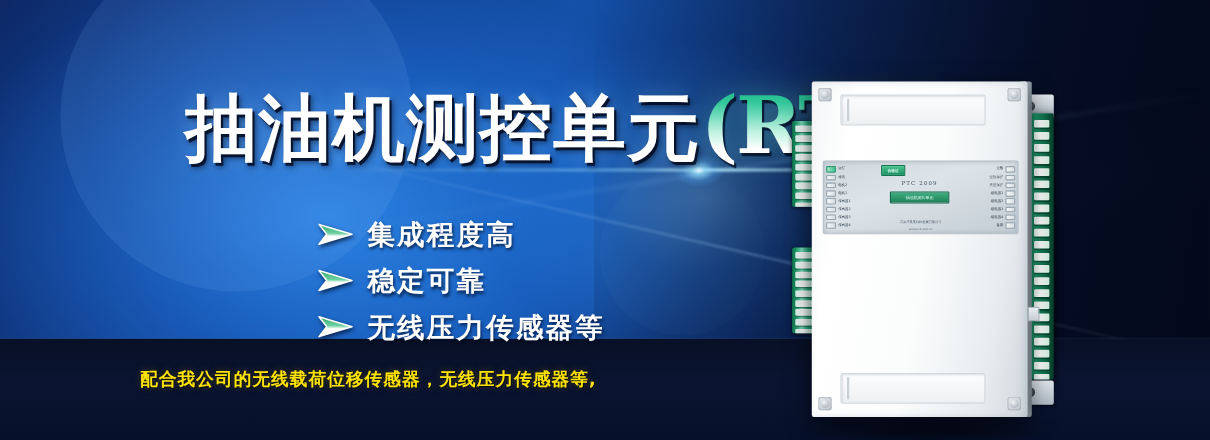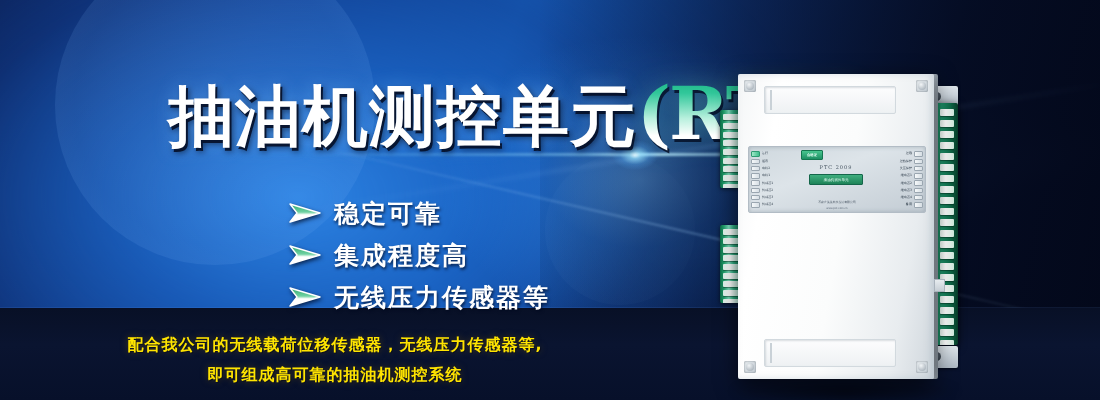--- a/index.html
+++ b/index.html
@@ -149,56 +149,55 @@
 
   <div class="title">
     <span class="cn">抽油机测控单元</span><span class="rtu">(RTU)</span>
   </div>
 
   <div class="bullets">
 
     <div class="bullet">
       <span class="marker">
         <svg viewBox="0 0 34 22" width="34" height="22">
-          <path d="M2,2 L32,11 L2,20 L9,11 Z" fill="url(#ag1)" stroke="#ffffff" stroke-width="1.4" stroke-linejoin="round"></path>
-        </svg>
-      </span>
-      <span class="btext">稳定可靠</span>
-    </div>
-
-    <div class="bullet">
-      <span class="marker">
-        <svg viewBox="0 0 34 22" width="34" height="22">
           <defs>
               <linearGradient id="ag1" x1="0" y1="0" x2="0" y2="1">
             <stop offset="0%" stop-color="#2fa86e"></stop>
                 <stop offset="45%" stop-color="#6fd1a2"></stop>
             <stop offset="60%" stop-color="#ffffff"></stop>
                 <stop offset="100%" stop-color="#ffffff"></stop>
           </linearGradient>
             </defs>
           <path d="M2,2 L32,11 L2,20 L9,11 Z" fill="url(#ag1)" stroke="#ffffff" stroke-width="1.4" stroke-linejoin="round"></path>
         </svg>
       </span>
       <span class="btext">集成程度高</span>
     </div>
 
     <div class="bullet">
       <span class="marker">
         <svg viewBox="0 0 34 22" width="34" height="22">
           <path d="M2,2 L32,11 L2,20 L9,11 Z" fill="url(#ag1)" stroke="#ffffff" stroke-width="1.4" stroke-linejoin="round"></path>
         </svg>
       </span>
+      <span class="btext">稳定可靠</span>
+    </div>
+
+    <div class="bullet">
+      <span class="marker">
+        <svg viewBox="0 0 34 22" width="34" height="22">
+          <path d="M2,2 L32,11 L2,20 L9,11 Z" fill="url(#ag1)" stroke="#ffffff" stroke-width="1.4" stroke-linejoin="round"></path>
+        </svg>
+      </span>
       <span class="btext">无线压力传感器等</span>
     </div>
   </div>
 
   <div class="footer">
     <div class="fline">配合我公司的无线载荷位移传感器，无线压力传感器等,</div>
-    <div class="fline">即可组成高可靠的抽油机测控系统</div>
   </div>
 
   <div id="device">
     <div class="dev-shadow"></div>
     <div class="dev-rim"></div>
 
     <div class="term-left term-left-top">
       <div class="pins">
         <div class="pin"></div>
         <div class="pin"></div>

